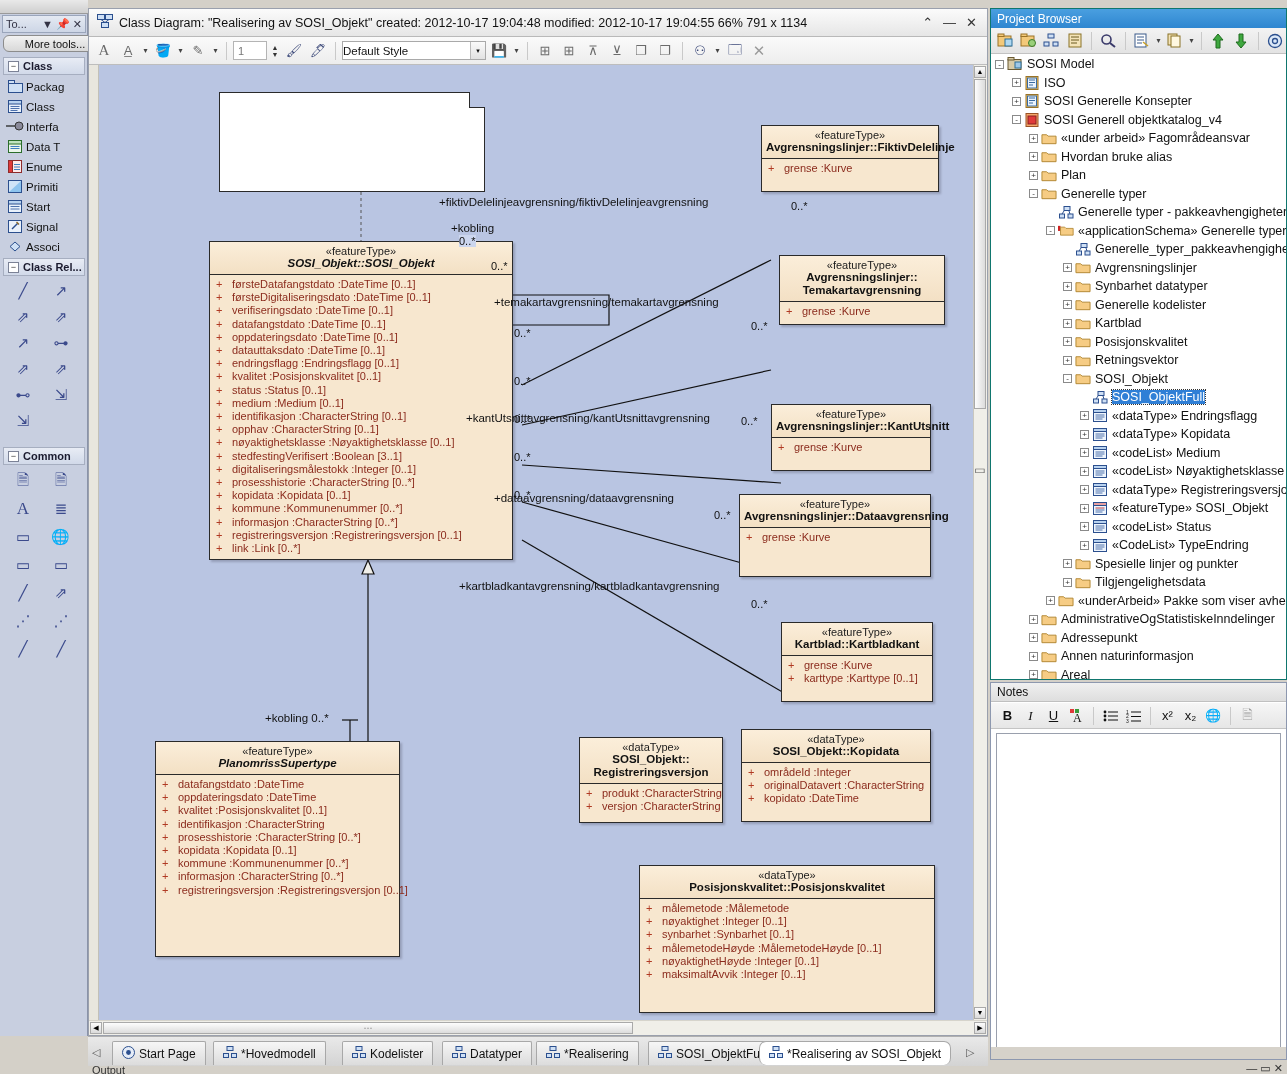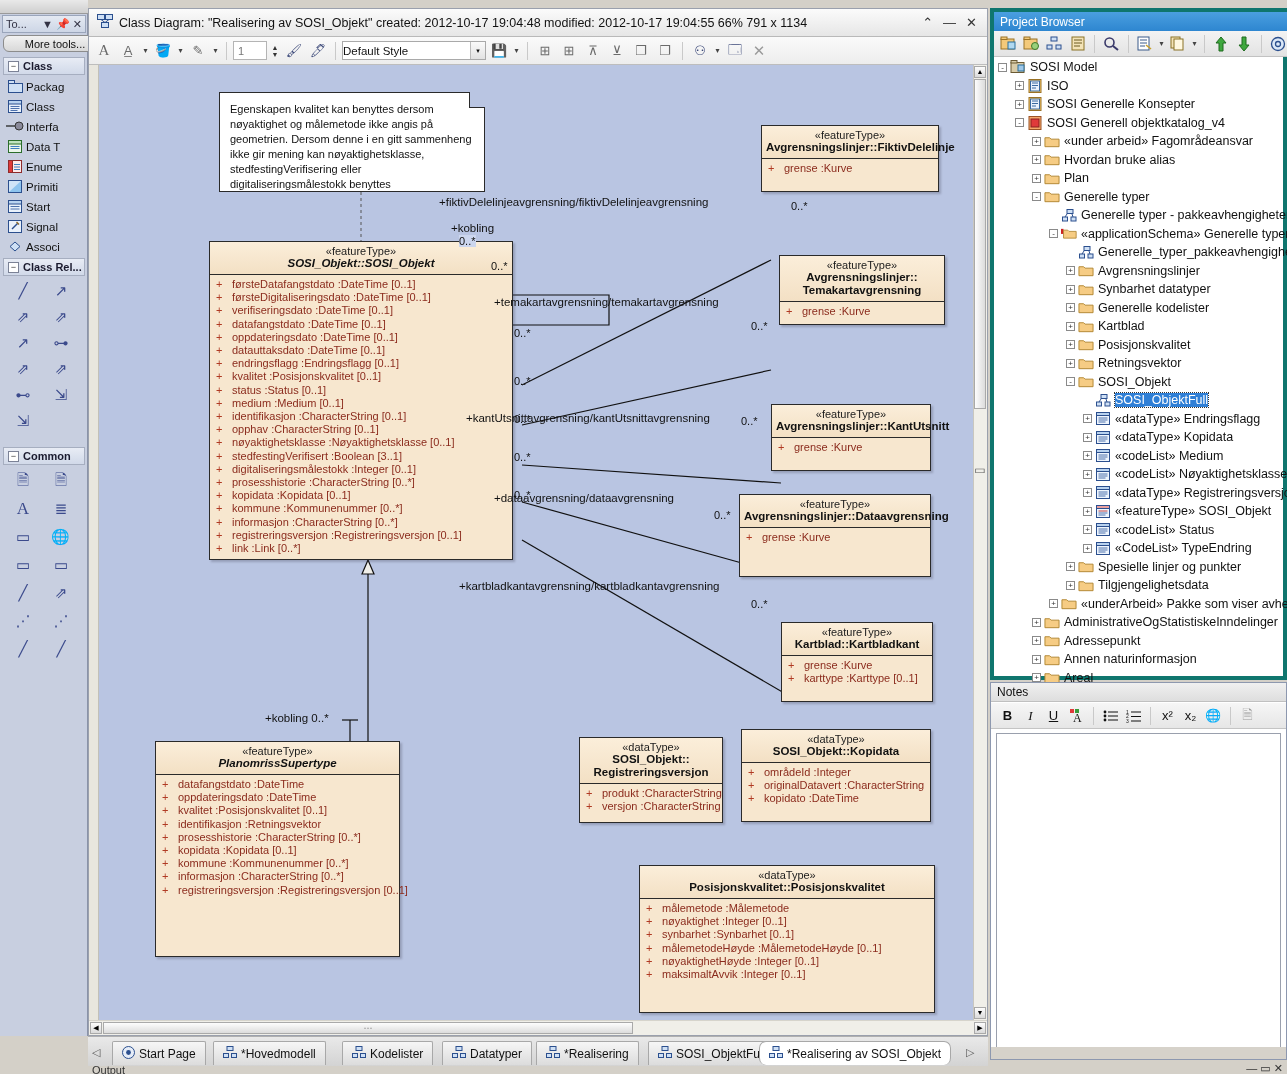--- a/index.html
+++ b/index.html
@@ -79,21 +79,21 @@
   .alabel { position:absolute; font-size:11.5px; color:#111; white-space:nowrap; }
 
   
   #tabbar { position:absolute; left:88px; top:1036px; width:900px; height:30px; background:linear-gradient(#e9e9e9,#d3d3d3); border-top:1px solid #b0b0b0;}
   .dtab { position:absolute; top:4px; height:24px; background:linear-gradient(#f6f6f6,#dcdcdc); border:1px solid #a8a8a8; border-bottom:none;
       display:flex; align-items:center; gap:4px; padding:0 9px; font-size:12px; color:#111; border-radius:2px 2px 0 0;}
   .dtab.active { background:#fff; font-weight:normal; z-index:5;border-radius:7px;}
   .tnav { position:absolute; top:9px; font-size:11px; color:#555; }
 
   
-  #pb { left:990px; top:8px; width:297px; height:672px; background:#fff; border:4px solid #0f766e; }
+  #pb { left:990px; top:8px; width:297px; height:672px; background:#fff; border:1px solid #0f766e; }
   #pb-title { position:absolute; left:0; top:0; width:295px; height:19px; background:linear-gradient(#4a9fe0,#2e86d0); display:flex; align-items:center;}
   #pb-title span { color:#fff; font-size:12px; padding-left:6px; }
   #pb-tools { position:absolute; left:0; top:19px; width:295px; height:26px; background:linear-gradient(#f3f3f3,#e3e3e3); border-bottom:1px solid #c2c2c2;
      display:flex; align-items:center; gap:1px; padding-left:3px;}
   .pbt { width:23px; height:22px; display:flex; align-items:center; justify-content:center; font-size:13px; }
   #pb-tree { position:absolute; left:0; top:46px; width:295px; height:624px; overflow:hidden; }
   .tnode { position:relative; height:18.5px; display:flex; align-items:center; white-space:nowrap; font-size:12.5px; color:#111; }
   .tnode .exp { width:9px; height:9px; border:1px solid #8a8a8a; background:#fff; font-size:8px; line-height:7px; text-align:center; color:#333; flex:none; margin-right:3px;}
   .tnode .nox { width:9px; flex:none; margin-right:3px; }
   .tnode .ic { width:16px; flex:none; margin-right:4px; display:flex; align-items:center; justify-content:center; }
@@ -340,21 +340,20 @@
         <path d="M 269 495 L 269 676"></path>
         <polygon points="269,495 263,509 275,509" fill="#f0efe9" stroke="#111"></polygon>
 
         <path d="M 251 655 L 251 676"></path>
         <path d="M 243 655 L 259 655"></path>
       </g>
     </svg>
 
     <div class="note" style="left:130px; top:27px; width:266px; height:100px;">
       <div class="fold"></div>
-      <span>Egenskapen kvalitet kan benyttes dersom nøyaktighet og målemetode ikke angis på geometrien. Dersom denne i en gitt sammenheng ikke gir mening kan nøyaktighetsklasse, stedfestingVerifisering eller digitaliseringsmålestokk benyttes</span>
     </div>
     <svg width="6" height="60" style="position:absolute; left:269px; top:127px;">
       <line x1="3" y1="0" x2="3" y2="58" stroke="#555" stroke-width="1" stroke-dasharray="3,3"></line>
     </svg>
 
     <div class="uml" style="left:120px; top:176px; width:304px; height:319px;">
       <div class="head">
         <div class="stereo">«featureType»</div>
         <div class="nm it">SOSI_Objekt::SOSI_Objekt</div>
       </div>
@@ -437,21 +436,21 @@
 
     <div class="uml" style="left:66px; top:676px; width:245px; height:216px;">
       <div class="head">
         <div class="stereo">«featureType»</div>
         <div class="nm it">PlanomrissSupertype</div>
       </div>
       <div class="body">
         <div class="attr"><span class="p">+</span><span>datafangstdato  :DateTime</span></div>
         <div class="attr"><span class="p">+</span><span>oppdateringsdato  :DateTime</span></div>
         <div class="attr"><span class="p">+</span><span>kvalitet  :Posisjonskvalitet [0..1]</span></div>
-        <div class="attr"><span class="p">+</span><span>identifikasjon  :Retningsvektor</span></div>
+        <div class="attr"><span class="p">+</span><span>identifikasjon  :CharacterString</span></div>
         <div class="attr"><span class="p">+</span><span>prosesshistorie  :CharacterString [0..*]</span></div>
         <div class="attr"><span class="p">+</span><span>kopidata  :Kopidata [0..1]</span></div>
         <div class="attr"><span class="p">+</span><span>kommune  :Kommunenummer [0..*]</span></div>
         <div class="attr"><span class="p">+</span><span>informasjon  :CharacterString [0..*]</span></div>
         <div class="attr"><span class="p">+</span><span>registreringsversjon  :Registreringsversjon [0..1]</span></div>
       </div>
     </div>
 
     <div class="uml" style="left:490px; top:672px; width:144px; height:86px;">
       <div class="head">

